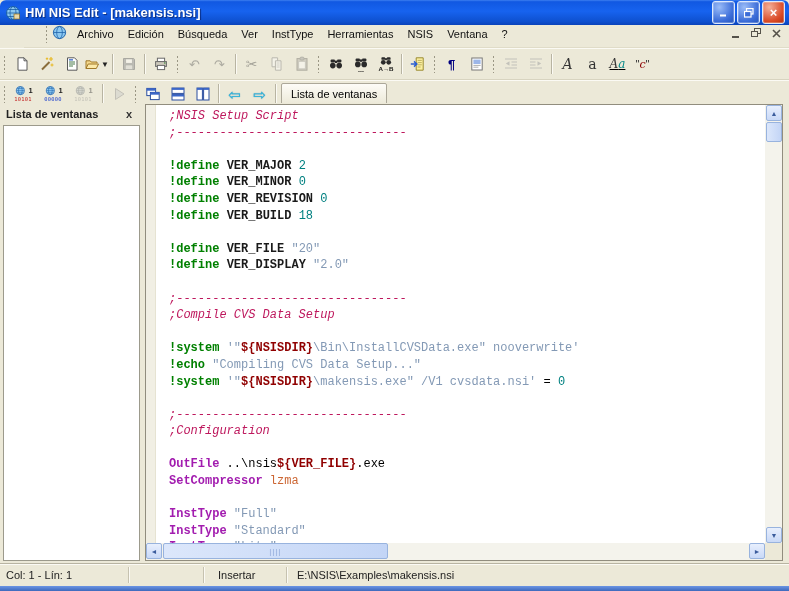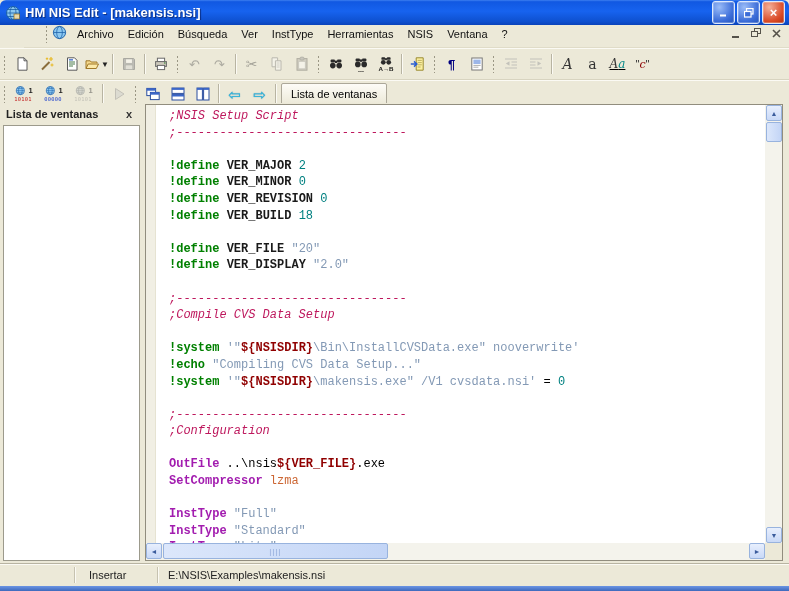--- a/index.html
+++ b/index.html
@@ -474,17 +474,18 @@
       <span class="sthumb" style="left:17px;top:0;width:225px;height:16px;">
           <span class="grip-dots">||||</span>
         </span>
       <span class="sbtn" style="right:0;top:0;">►</span>
     </div>
     <div class="corner"></div>
   </div>
 </div>
 
 <div class="statusbar">
+  <span class="sb-sec sb-pos">Col: 1 - Lín: 1</span>
   <span class="sb-sec sb-extra"></span>
   <span class="sb-sec sb-mode">Insertar</span>
   <span class="sb-sec sb-path">E:\NSIS\Examples\makensis.nsi</span>
 </div>
 <div class="bottom-edge"></div>
 
 </body></html>

